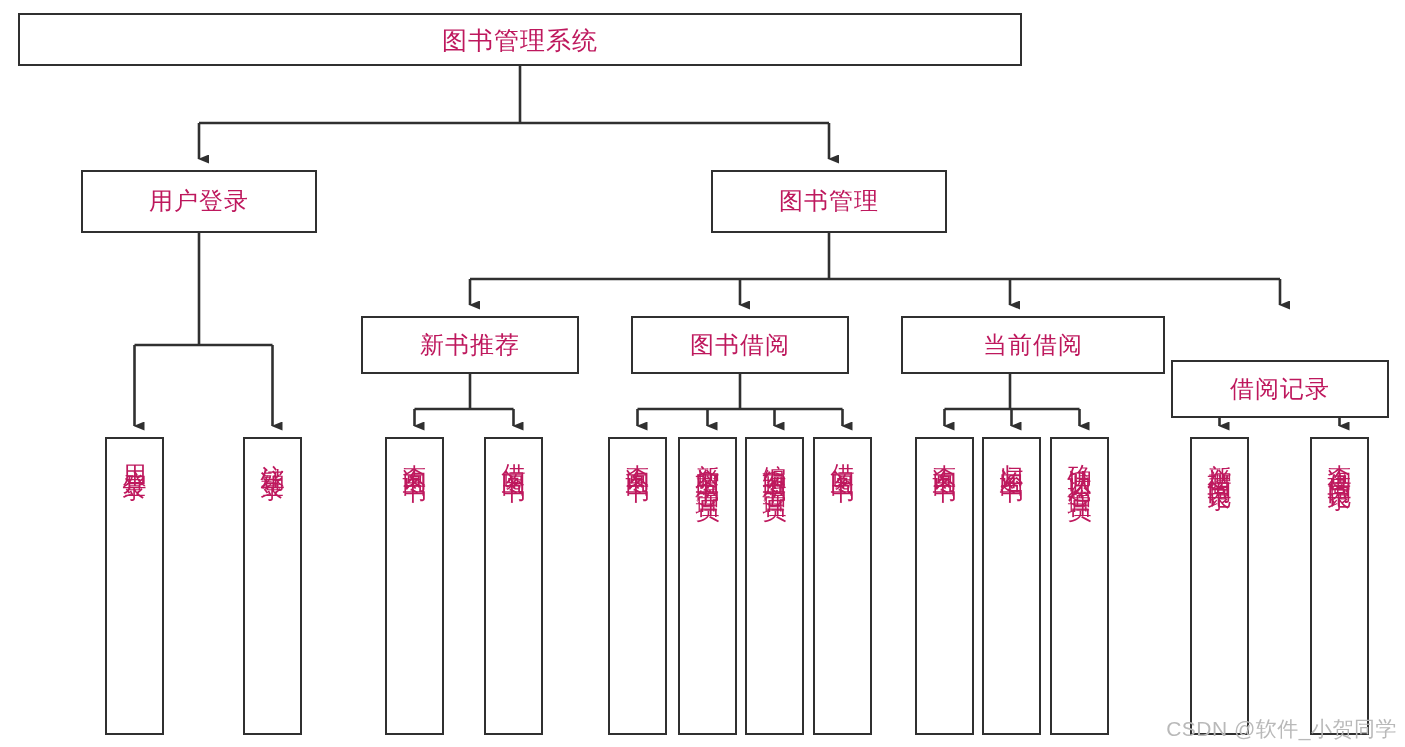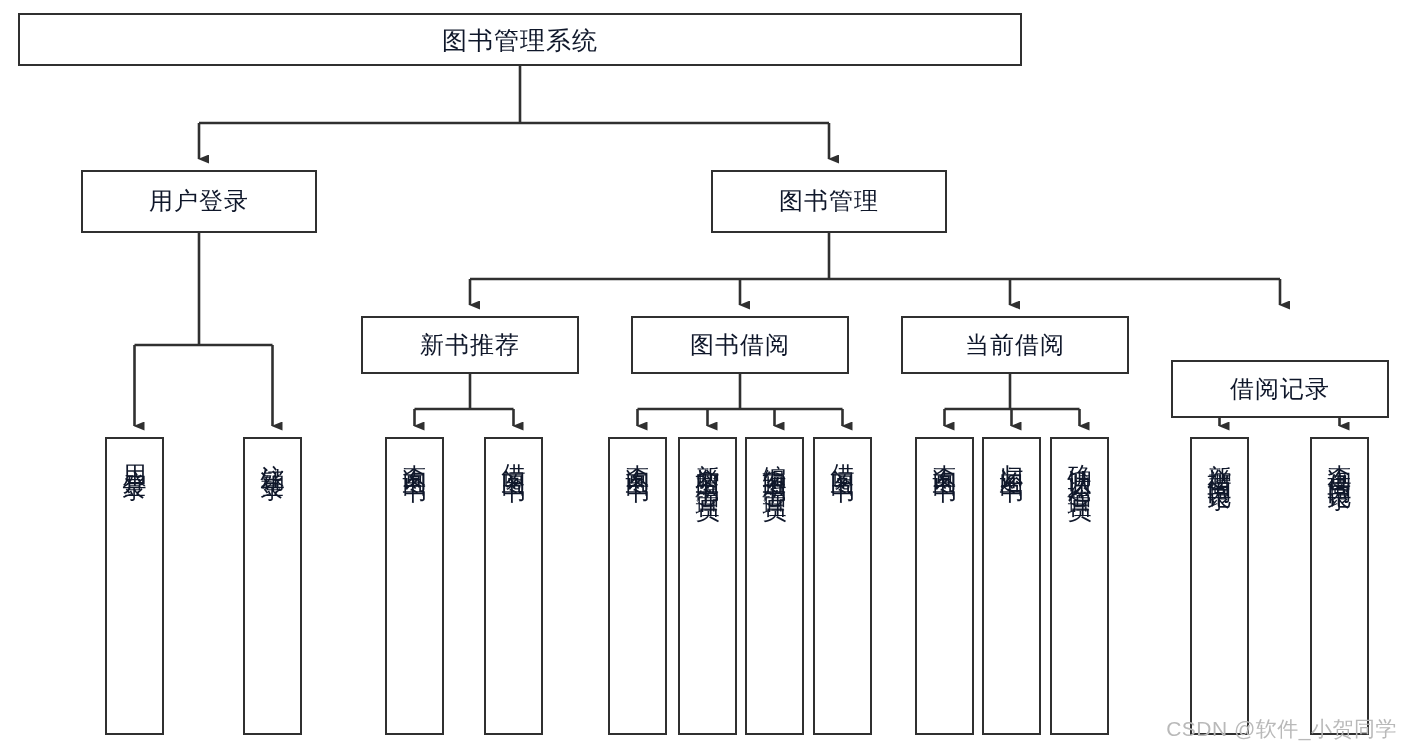--- a/index.html
+++ b/index.html
@@ -31,21 +31,21 @@
     position: absolute;
     box-sizing: border-box;
     background: #ffffff;
     border: 2px solid #303030;
     display: flex;
     align-items: center;
     justify-content: center;
     overflow: hidden;
   }
   .node .node-label {
-    color: #0f172a;
+    color: #be185d;
     text-align: center;
     line-height: 1.12;
     white-space: nowrap;
   }
   
   .node.horiz .node-label {
     font-size: 24px;
     letter-spacing: 1px;
   }
   .node.root .node-label {
@@ -133,21 +133,21 @@
       </div>
       <div class="node horiz" id="node-bookmgmt" style="left: 711px; top: 170px; width: 236px; height: 63px;">
         <span class="node-label">图书管理</span>
       </div>
       <div class="node horiz" id="node-newbook" style="left: 361px; top: 316px; width: 218px; height: 58px;">
         <span class="node-label">新书推荐</span>
       </div>
       <div class="node horiz" id="node-borrow" style="left: 631px; top: 316px; width: 218px; height: 58px;">
         <span class="node-label">图书借阅</span>
       </div>
-      <div class="node horiz" id="node-current" style="left: 901px; top: 316px; width: 228px; height: 58px;">
+      <div class="node horiz" id="node-current" style="left: 901px; top: 316px; width: 264px; height: 58px;">
         <span class="node-label">当前借阅</span>
       </div>
       <div class="node horiz" id="node-records" style="left: 1171px; top: 316px; width: 218px; height: 58px; margin-top: 44px;">
         <span class="node-label">借阅记录</span>
       </div>
       <div class="node vert" id="node-leaf-login-1" style="left: 105px; top: 437px; width: 59px; height: 298px;">
         <span class="node-label">用户登录</span>
       </div>
       <div class="node vert" id="node-leaf-login-2" style="left: 243px; top: 437px; width: 59px; height: 298px;">
         <span class="node-label">注销登录</span>

